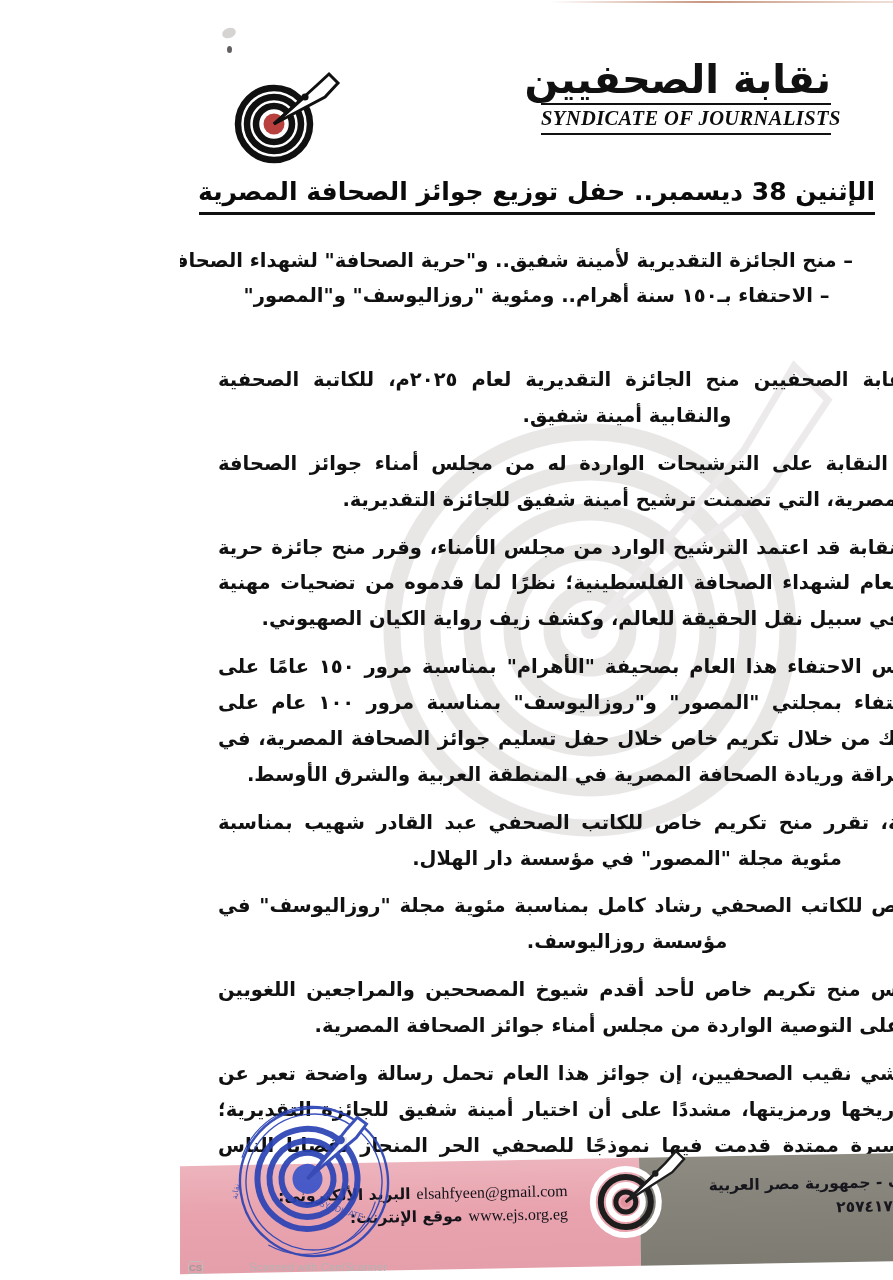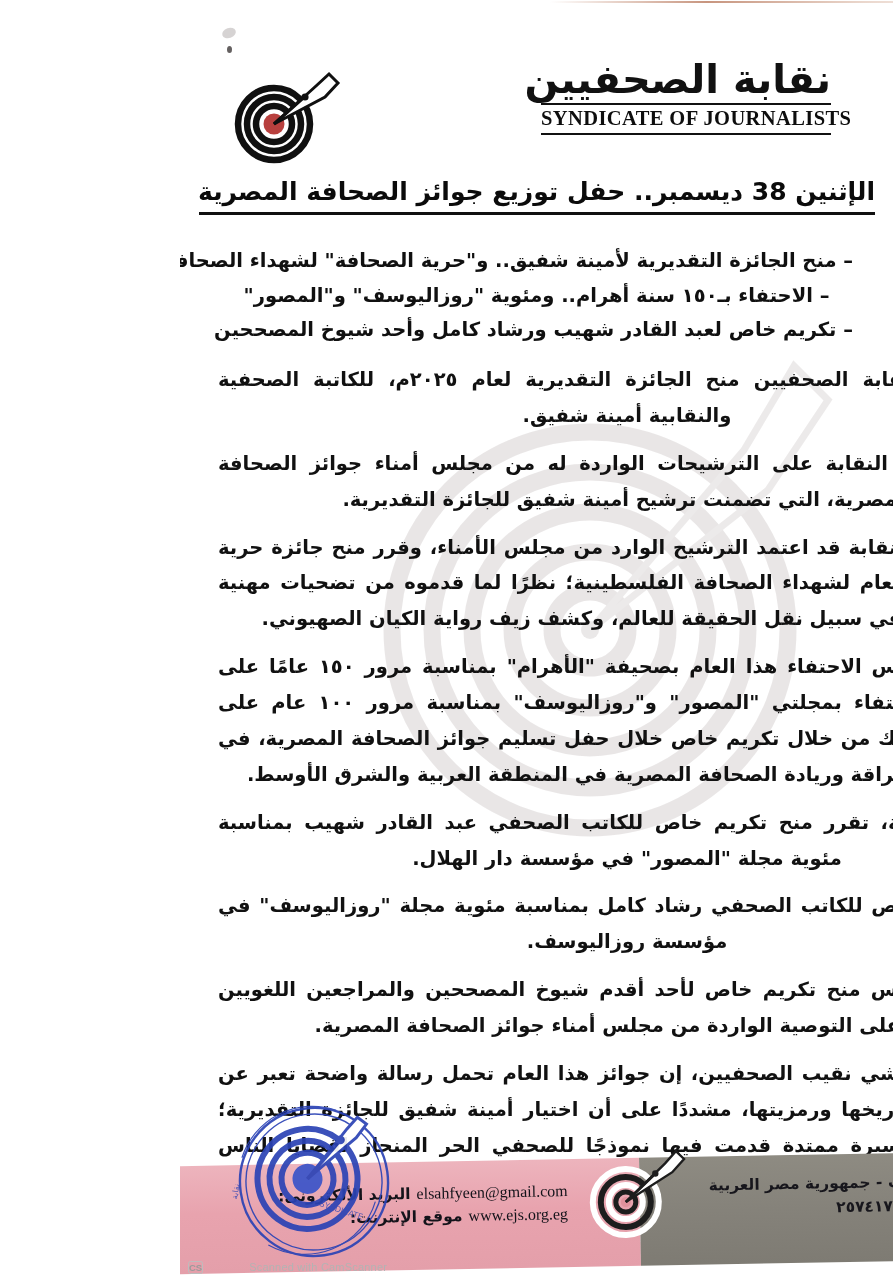--- a/index.html
+++ b/index.html
@@ -93,20 +93,21 @@
     margin: 3px 0 2px 0;
   }
   .syndicate-en {
     font-family: "Liberation Serif", "DejaVu Serif", serif;
     font-size: 20.5px;
     font-weight: 700;
     color: #0d0d0d;
     letter-spacing: 0.4px;
     white-space: nowrap;
     direction: ltr;
+    font-style: italic;
   }
   .wordmark-rule-bottom {
     height: 1.6px;
     background: #111111;
     margin-top: 3px;
   }
 
   
   .title-wrap {
     position: absolute;
@@ -356,21 +357,20 @@
   </div>
 
   <div class="title-wrap">
     <div class="doc-title">الإثنين 38 ديسمبر.. حفل توزيع جوائز الصحافة المصرية</div>
     <div class="title-underline"></div>
   </div>
 
   <div class="bullets">
     <div class="bullet-line">– منح الجائزة التقديرية لأمينة شفيق.. و"حرية الصحافة" لشهداء الصحافة الترشيحات</div>
     <div class="bullet-line">– الاحتفاء بـ١٥٠ سنة أهرام.. ومئوية "روزاليوسف" و"المصور"</div>
-    <div class="bullet-line">– تكريم خاص لعبد القادر شهيب ورشاد كامل وأحد شيوخ المصححين</div>
   </div>
 
   <div class="body-text">
     <p class="para">قرر مجلس نقابة الصحفيين منح الجائزة التقديرية لعام ٢٠٢٥م، للكاتبة الصحفية والنقابية أمينة شفيق.</p>
     <p class="para">ووافق مجلس النقابة على الترشيحات الواردة له من مجلس أمناء جوائز الصحافة المصرية، التي تضمنت ترشيح أمينة شفيق للجائزة التقديرية.</p>
     <p class="para">وكان مجلس النقابة قد اعتمد الترشيح الوارد من مجلس الأمناء، وقرر منح جائزة حرية الصحافة هذا العام لشهداء الصحافة الفلسطينية؛ نظرًا لما قدموه من تضحيات مهنية وشخصية في سبيل نقل الحقيقة للعالم، وكشف زيف رواية الكيان الصهيوني.</p>
     <p class="para">كما قرر المجلس الاحتفاء هذا العام بصحيفة "الأهرام" بمناسبة مرور ١٥٠ عامًا على إصدارها، والاحتفاء بمجلتي "المصور" و"روزاليوسف" بمناسبة مرور ١٠٠ عام على إصداريهما، وذلك من خلال تكريم خاص خلال حفل تسليم جوائز الصحافة المصرية، في تأكيد على عراقة وريادة الصحافة المصرية في المنطقة العربية والشرق الأوسط.</p>
     <p class="para">وبهذه المناسبة، تقرر منح تكريم خاص للكاتب الصحفي عبد القادر شهيب بمناسبة مئوية مجلة "المصور" في مؤسسة دار الهلال.</p>
     <p class="para">ومنح تكريم خاص للكاتب الصحفي رشاد كامل بمناسبة مئوية مجلة "روزاليوسف" في مؤسسة روزاليوسف.</p>
     <p class="para">كما قرر المجلس منح تكريم خاص لأحد أقدم شيوخ المصححين والمراجعين اللغويين بناءً على التوصية الواردة من مجلس أمناء جوائز الصحافة المصرية.</p>

